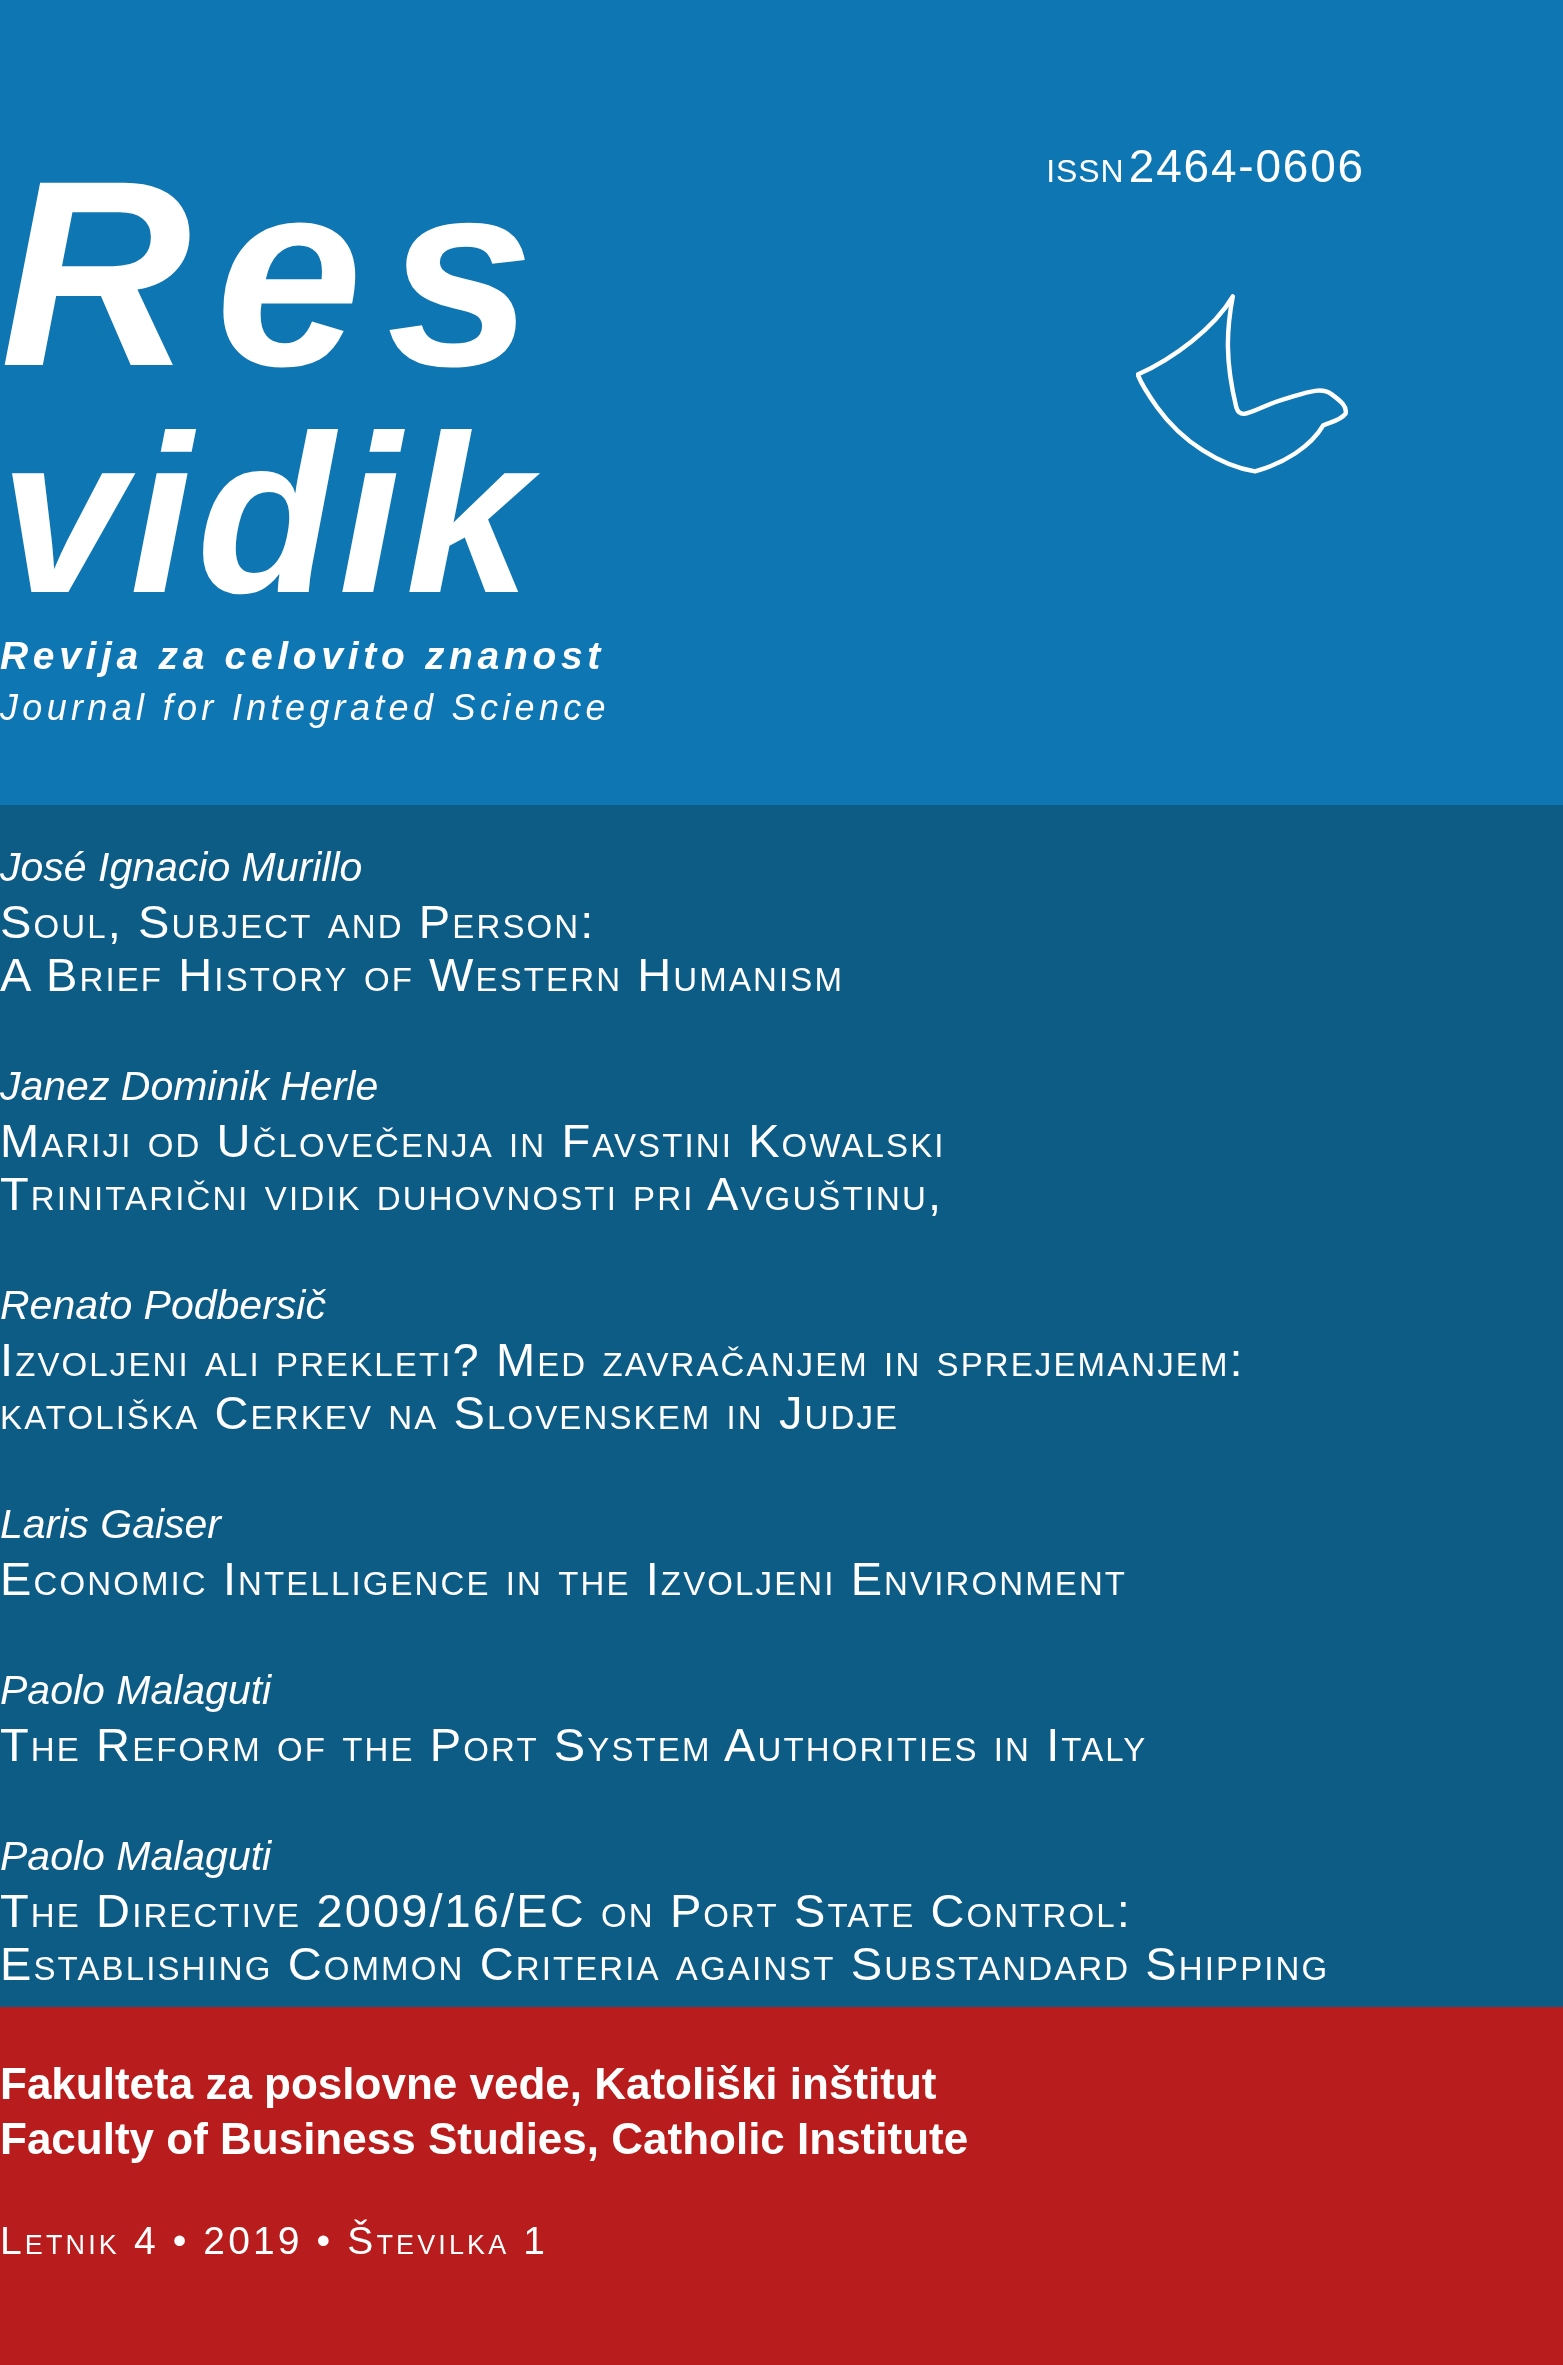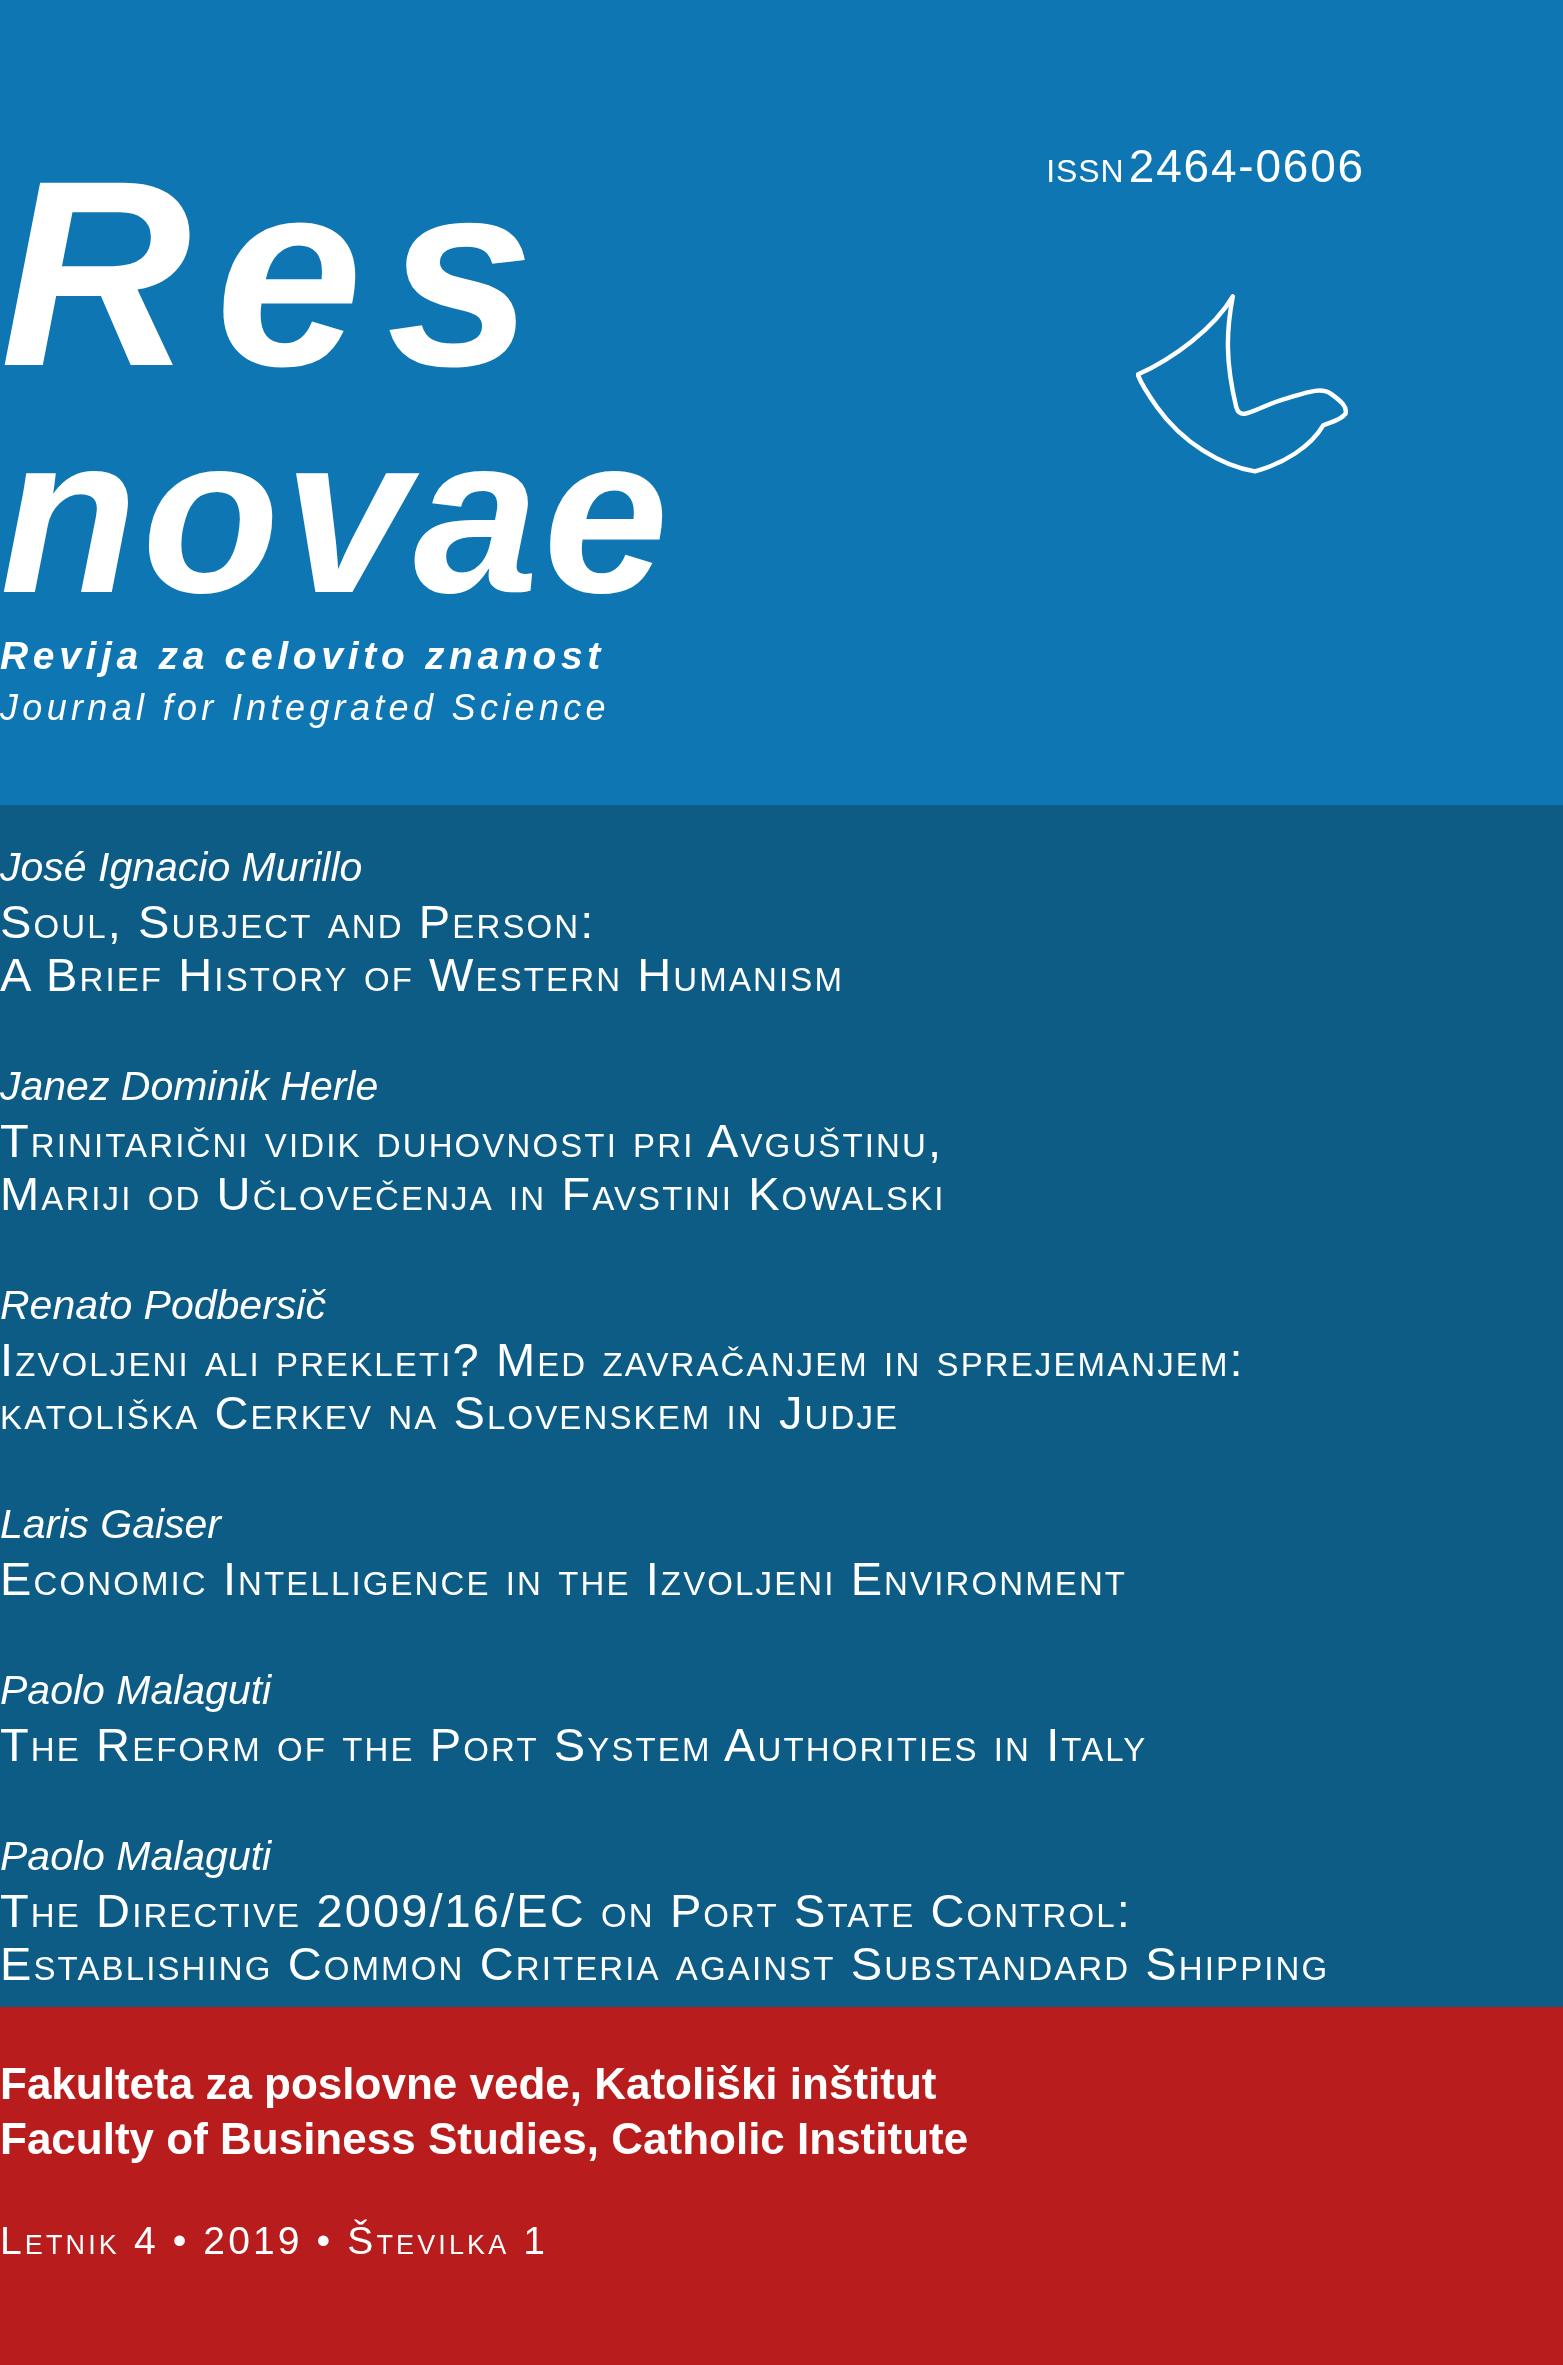--- a/index.html
+++ b/index.html
@@ -58,21 +58,21 @@
 
 <div class="page">
 
   <header class="band band-top">
     <div class="issn">
       <span class="issn-label">ISSN</span>
       <span class="issn-number">2464-0606</span>
     </div>
 
     <div class="title-res">Res</div>
-    <div class="title-novae">novae</div>
+    <div class="title-novae">vidik</div>
     <div class="subtitle-sl">Revija za celovito znanost</div>
     <div class="subtitle-en">Journal for Integrated Science</div>
 
     <svg class="dove" viewBox="0 0 250 220" aria-hidden="true">
       <path d="M 109 8
                C 102 45, 100 80, 113 133
                C 118 150, 135 133, 166 124
                C 190 117, 208 109, 220 118
                C 231 126, 238 132, 236 140
                C 230 148, 220 149, 211 153
@@ -86,22 +86,22 @@
   <main class="band band-mid">
 
     <article class="entry">
       <div class="author">José Ignacio Murillo</div>
       <div class="title-line">Soul, Subject and Person:</div>
       <div class="title-line">A Brief History of Western Humanism</div>
     </article>
 
     <article class="entry">
       <div class="author">Janez Dominik Herle</div>
+      <div class="title-line">Mariji od Učlovečenja in Favstini Kowalski</div>
       <div class="title-line">Trinitarični vidik duhovnosti pri Avguštinu,</div>
-      <div class="title-line">Mariji od Učlovečenja in Favstini Kowalski</div>
     </article>
 
     <article class="entry">
       <div class="author">Renato Podbersič</div>
       <div class="title-line">Izvoljeni ali prekleti? Med zavračanjem in sprejemanjem:</div>
       <div class="title-line">katoliška Cerkev na Slovenskem in Judje</div>
     </article>
 
     <article class="entry">
       <div class="author">Laris Gaiser</div>

